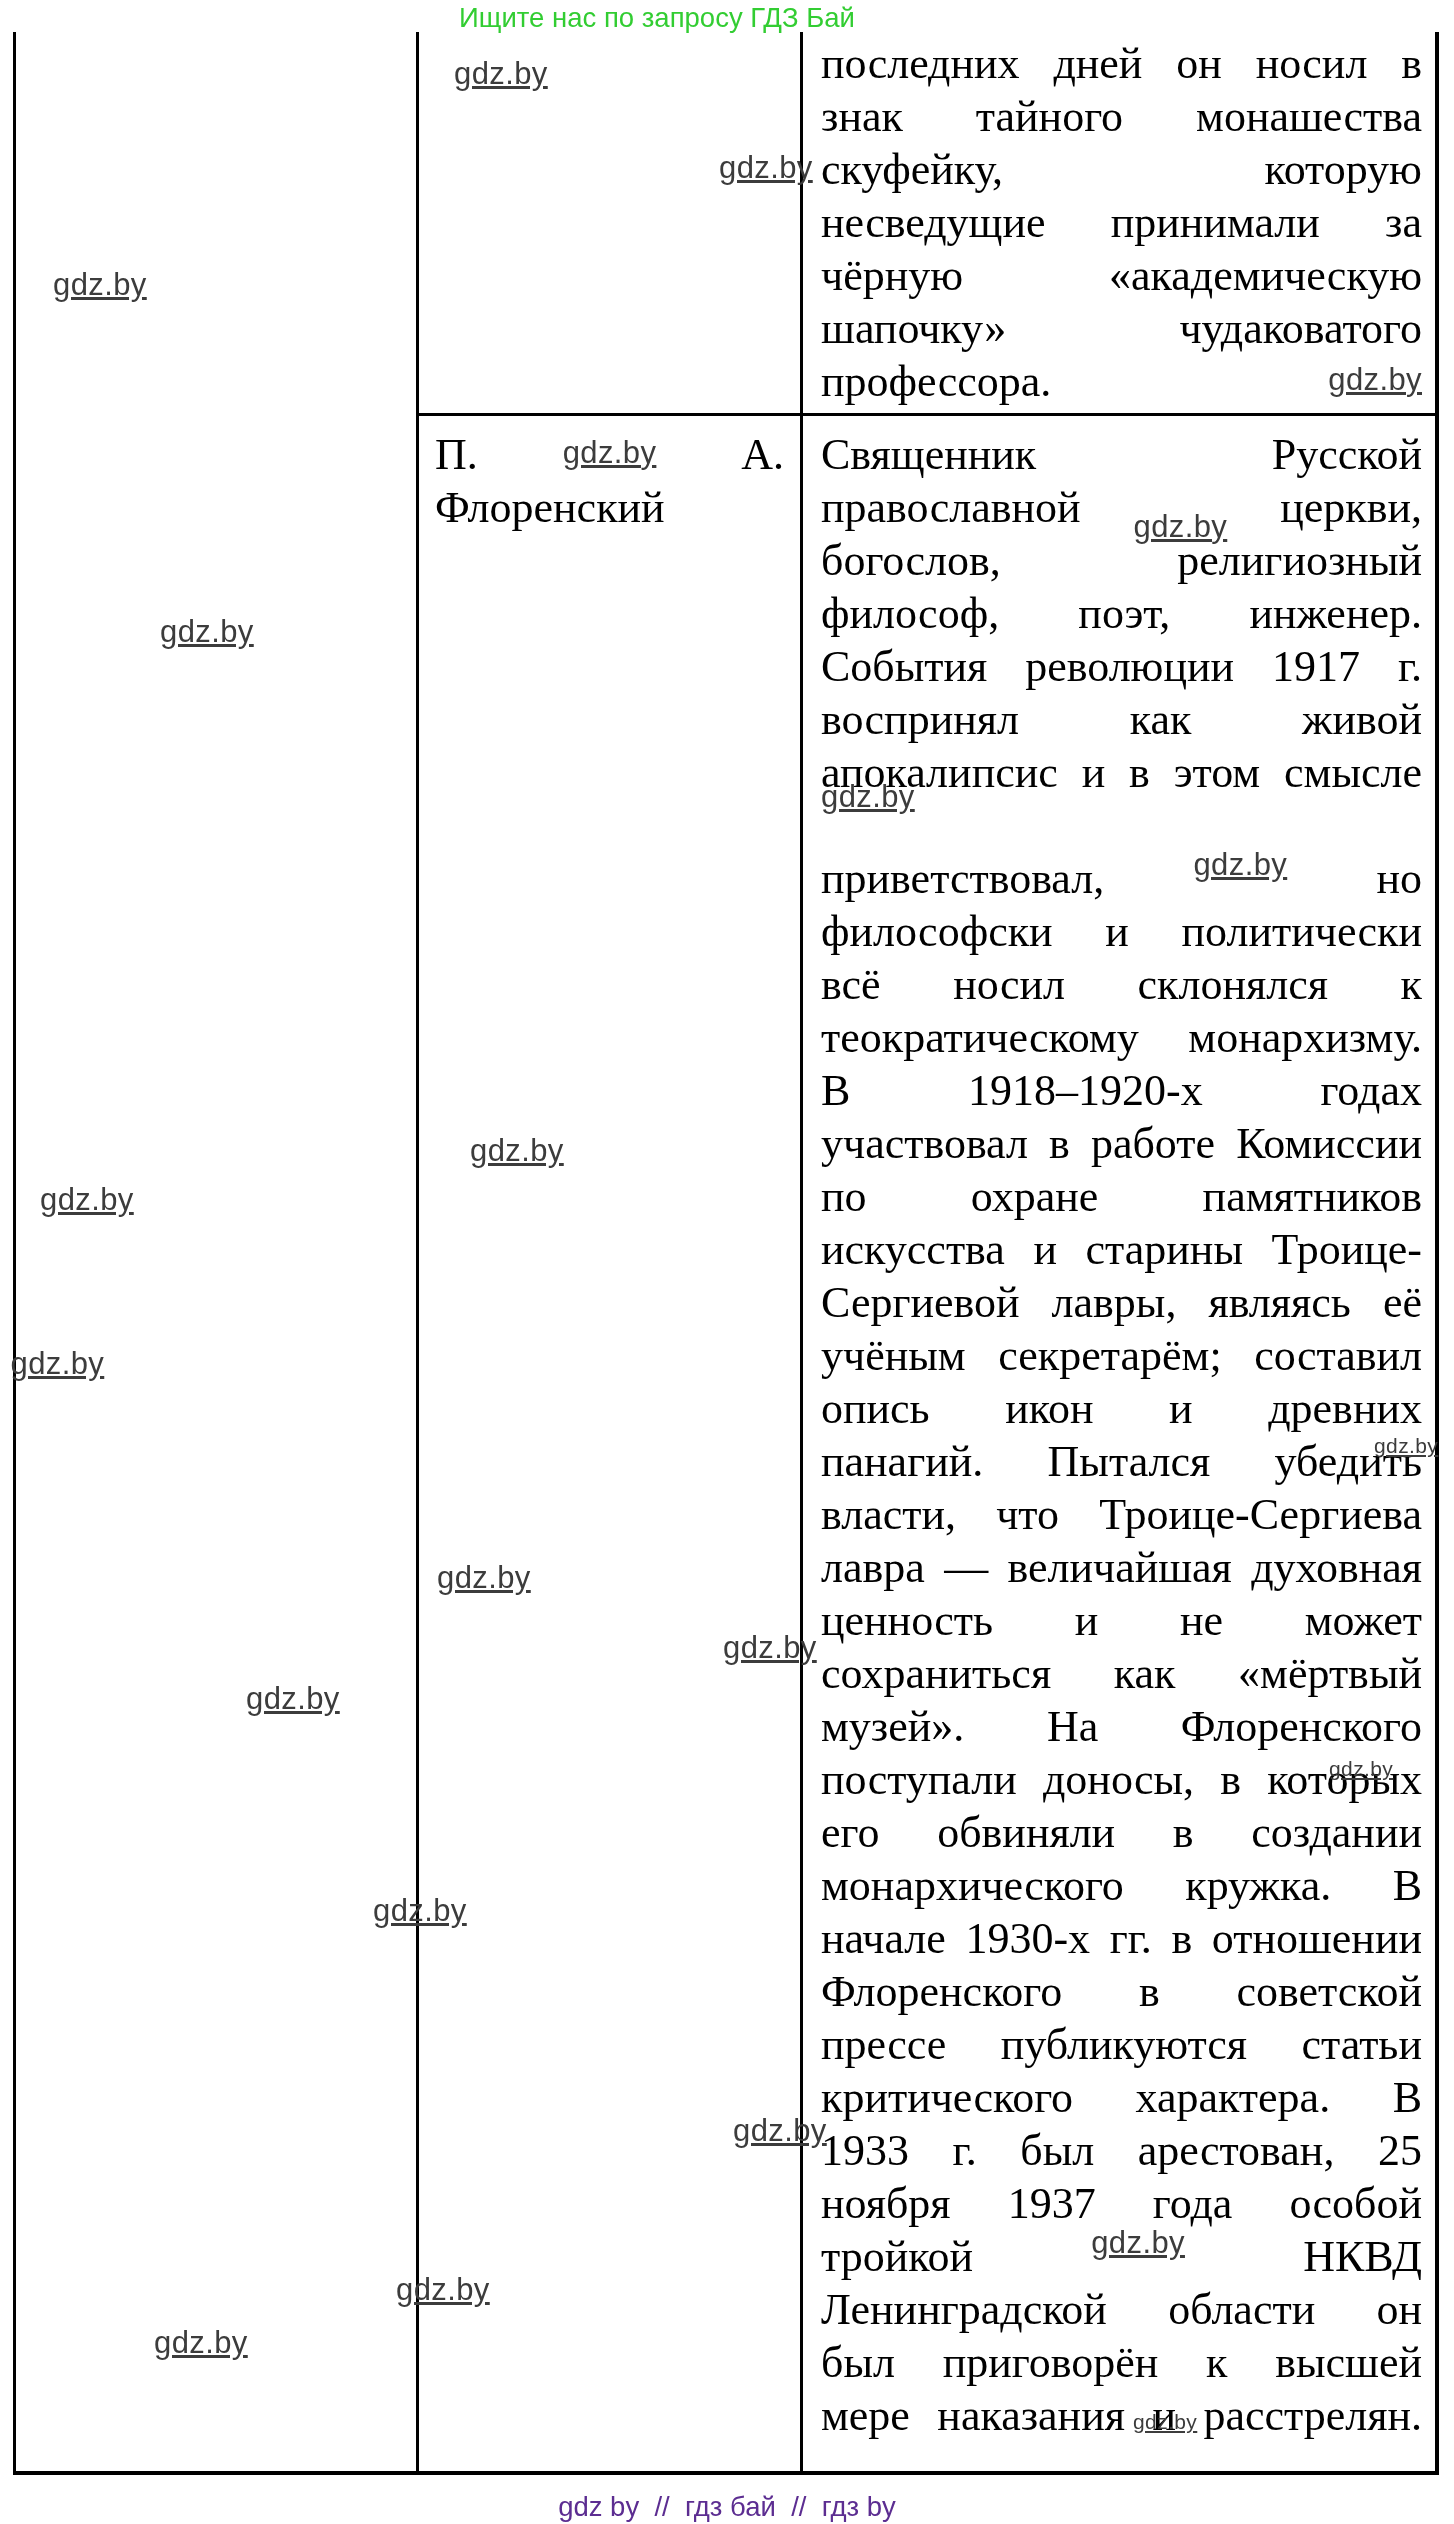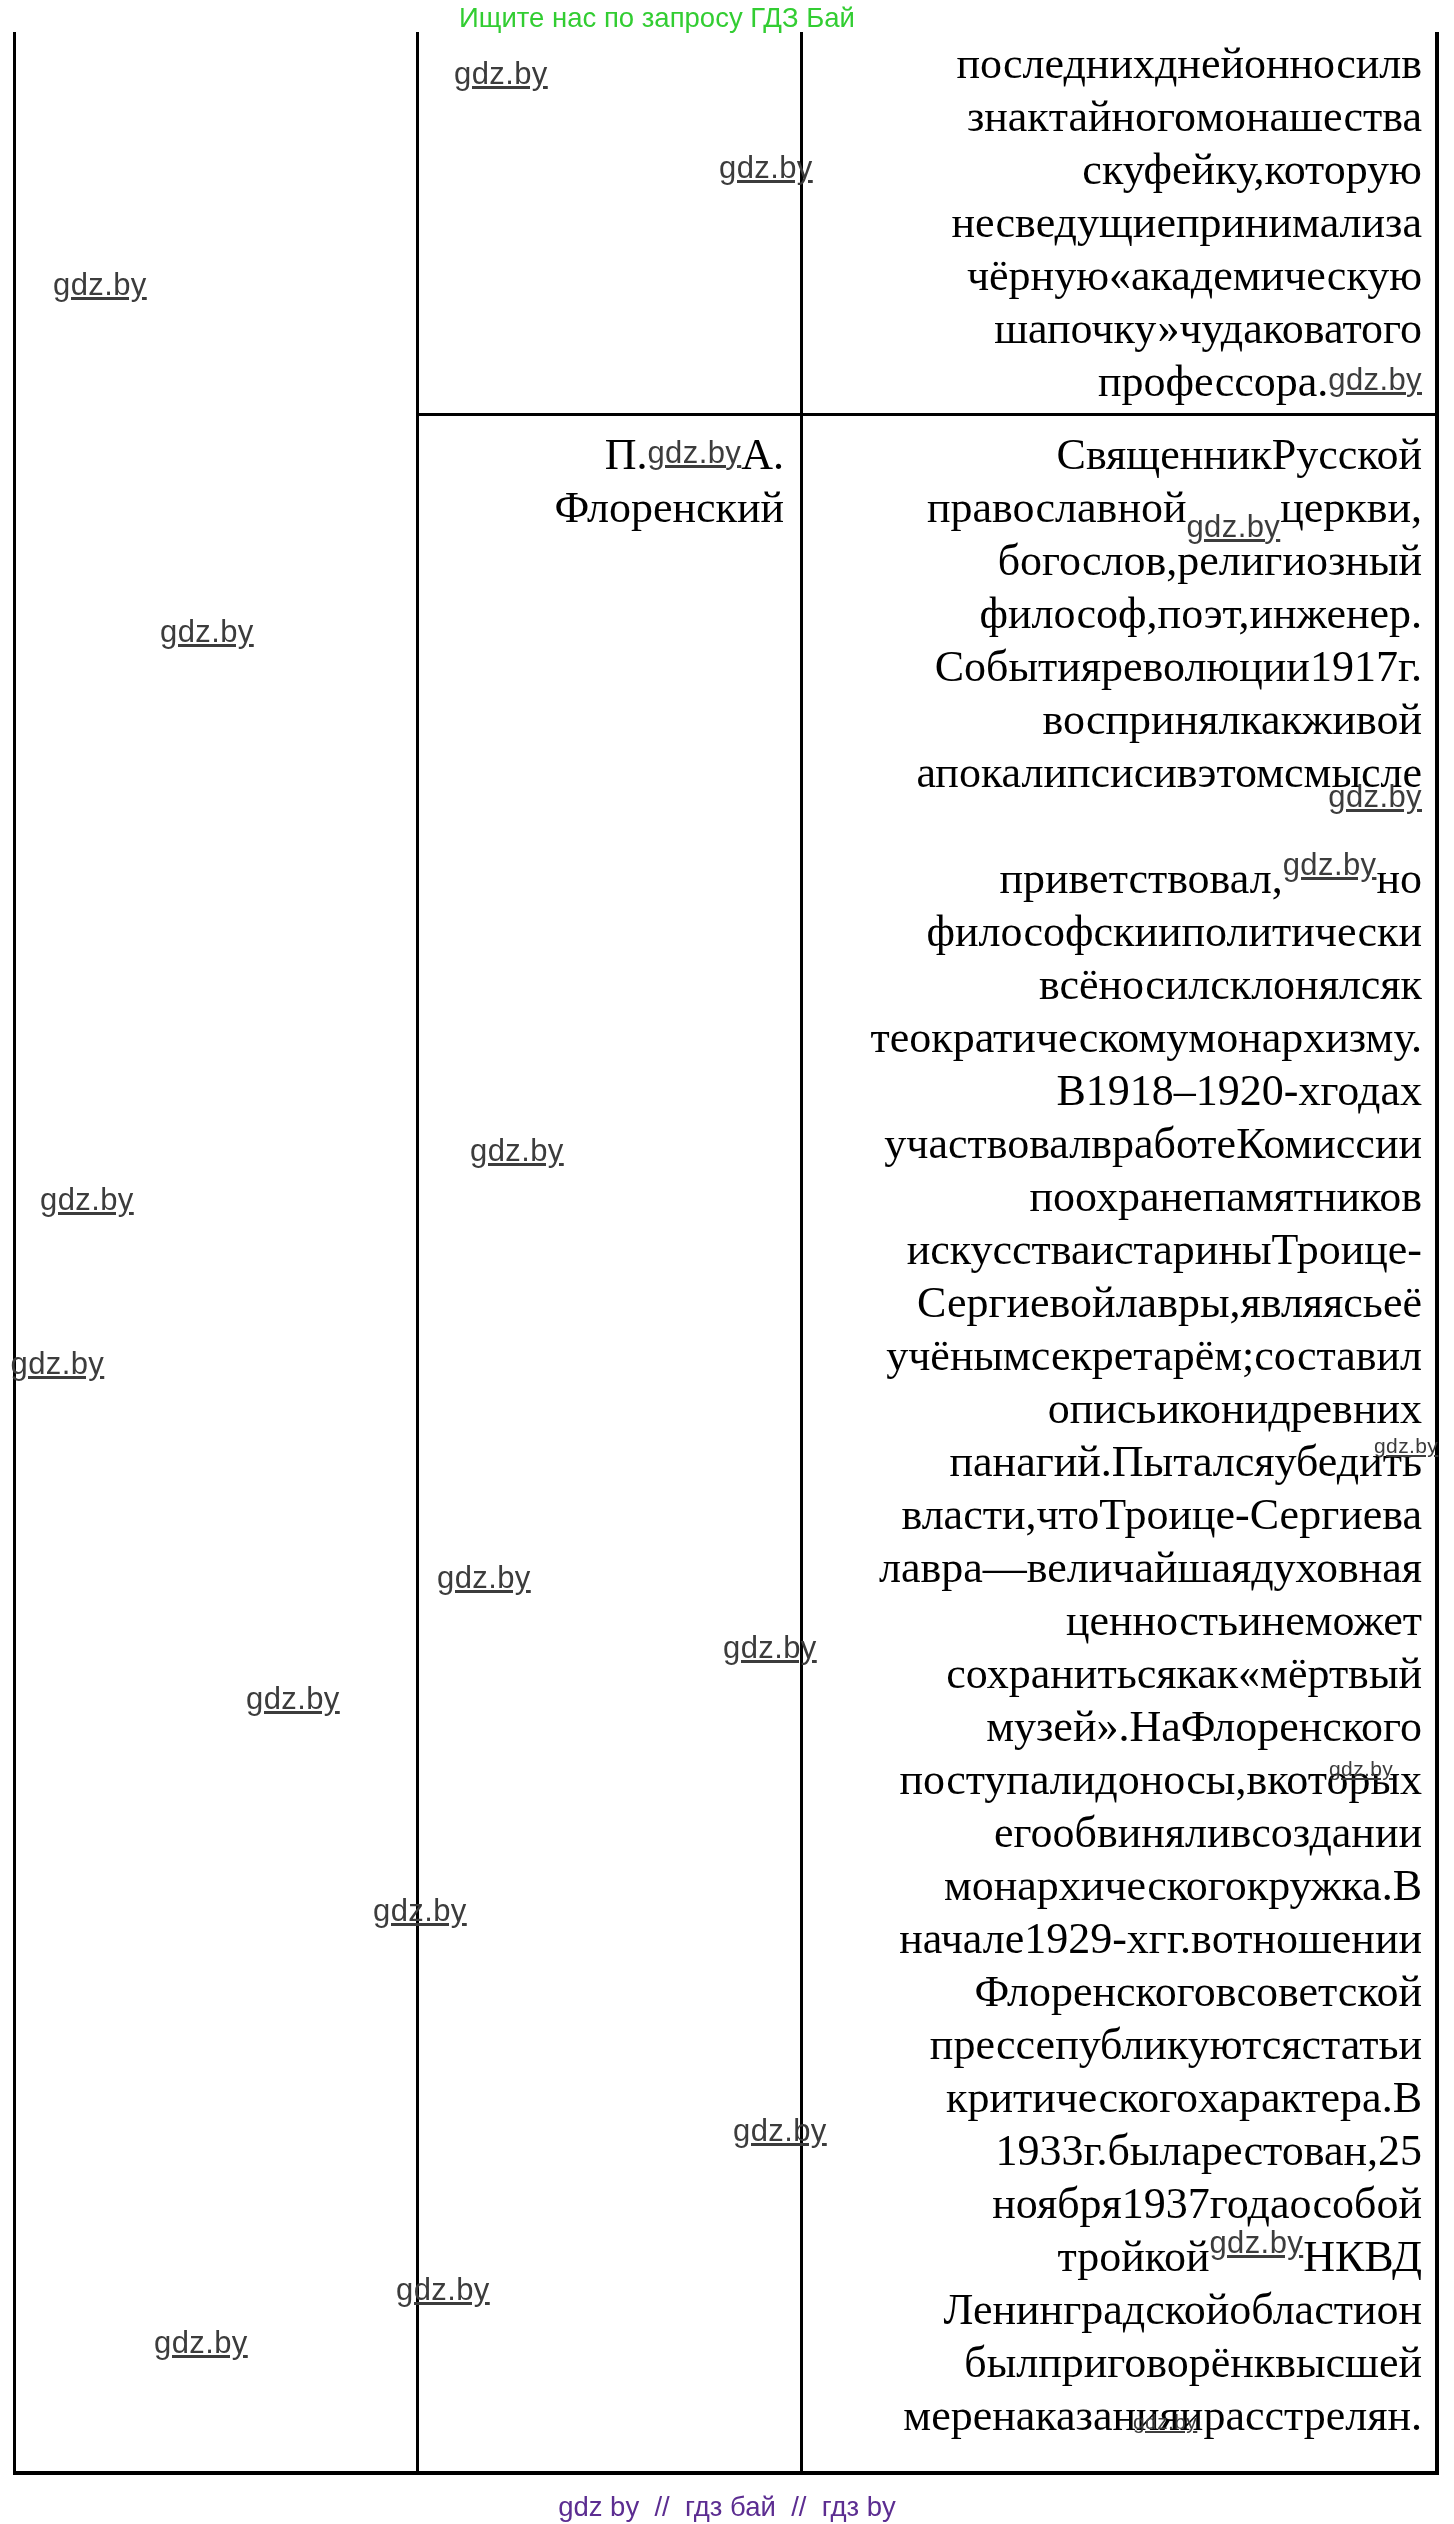--- a/index.html
+++ b/index.html
@@ -24,21 +24,21 @@
   #b-right {left:1435px;top:32px;  width:4px;  height:2442px;}
   #b-bottom{left:13px;  top:2471px;width:1426px;height:4px;}
   #b-rowdiv{left:416px; top:413px; width:1023px;height:3.2px;}
 
   .cell{position:absolute;}
   #bio1  {left:821px;top:37px; width:601px;}
   #person{left:435px; top:428px;width:349px;}
   #bio2  {left:821px;top:428px;width:601px;}
 
   .line{
-    display:flex;justify-content:flex-end;align-items:baseline;
+    display:flex;justify-content:space-between;align-items:baseline;
     height:53px;white-space:nowrap;
     font:400 44px/53px "Liberation Serif",serif;color:#000;
   }
   .w{display:inline-block;}
 
   .wm{
     font:400 31px/1 "Liberation Sans",sans-serif;
     letter-spacing:0.4px;
     text-decoration:underline;
   }
@@ -248,21 +248,21 @@
       <span class="w">в</span>
       <span class="w">создании</span>
     </div>
     <div class="line">
       <span class="w">монархического</span>
       <span class="w">кружка.</span>
       <span class="w">В</span>
     </div>
     <div class="line">
       <span class="w">начале</span>
-      <span class="w">1929-х</span>
+      <span class="w">1930-х</span>
       <span class="w">гг.</span>
       <span class="w">в</span>
       <span class="w">отношении</span>
     </div>
     <div class="line">
       <span class="w">Флоренского</span>
       <span class="w">в</span>
       <span class="w">советской</span>
     </div>
     <div class="line">

